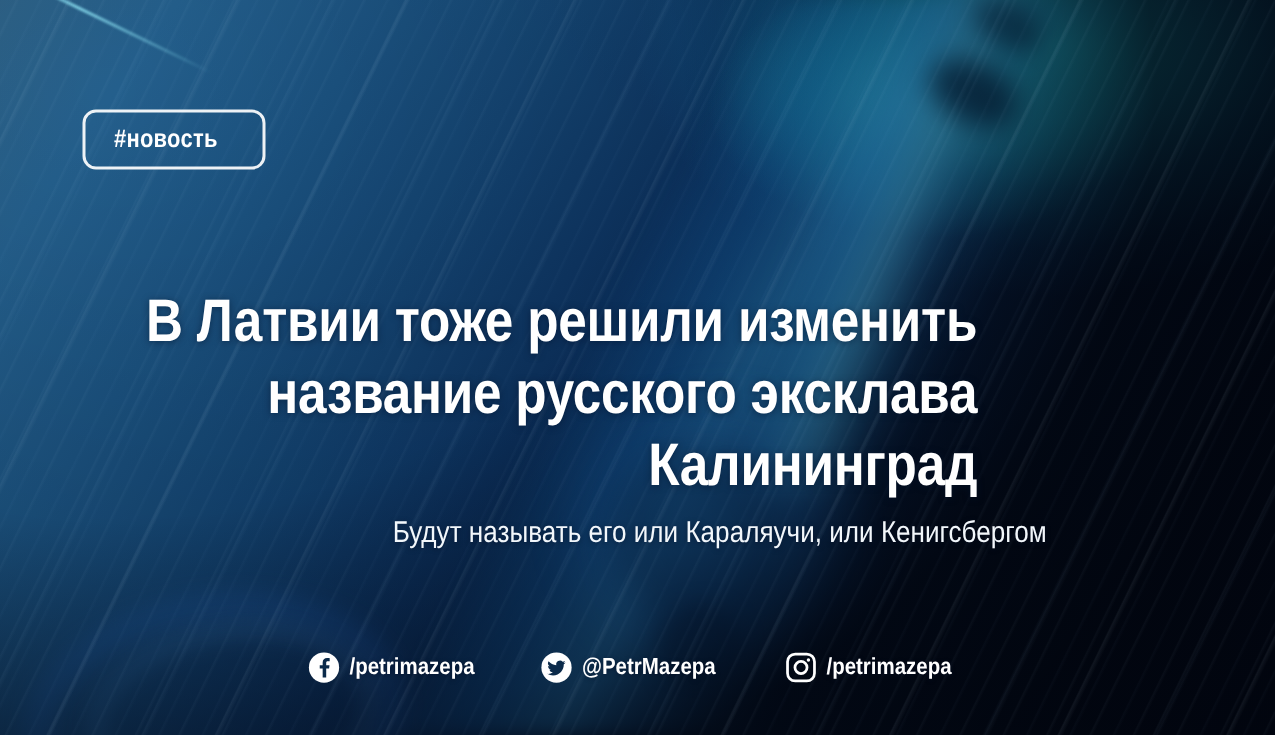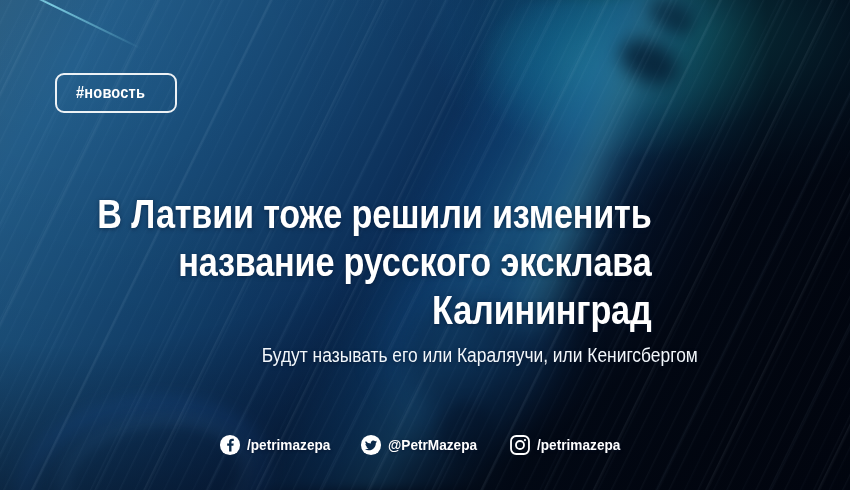--- a/index.html
+++ b/index.html
@@ -266,21 +266,21 @@
   }
 
   #social-bar {
     position: absolute;
     left: 0;
     right: 0;
     top: 434px;
     display: flex;
     justify-content: center;
     align-items: center;
-    gap: 19px;
+    gap: 33px;
   }
   .social-item {
     display: flex;
     align-items: center;
     gap: 6px;
   }
   .social-icon {
     width: 22px;
     height: 22px;
     flex: 0 0 22px;

